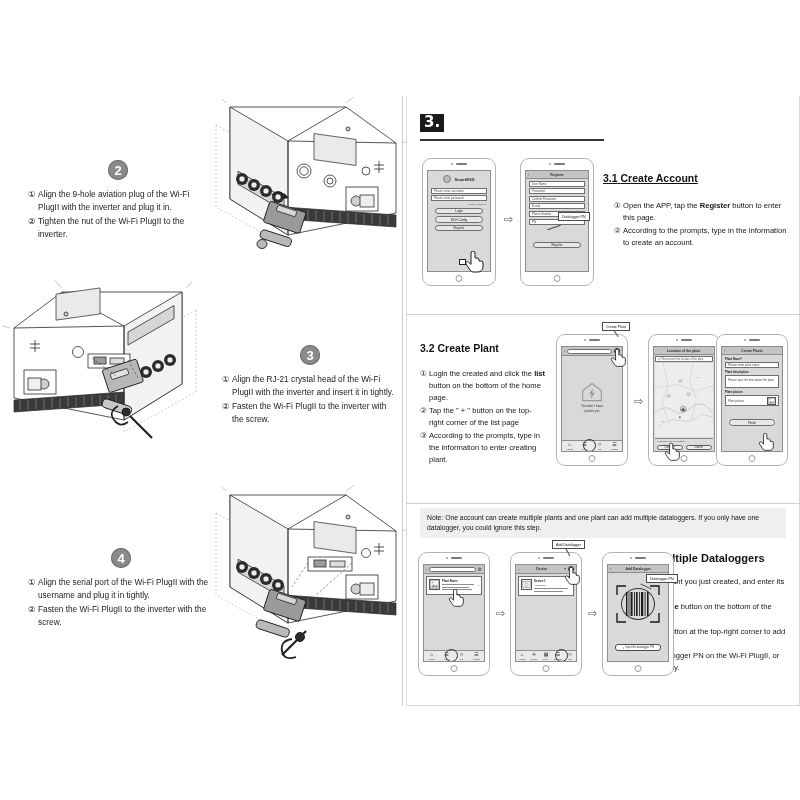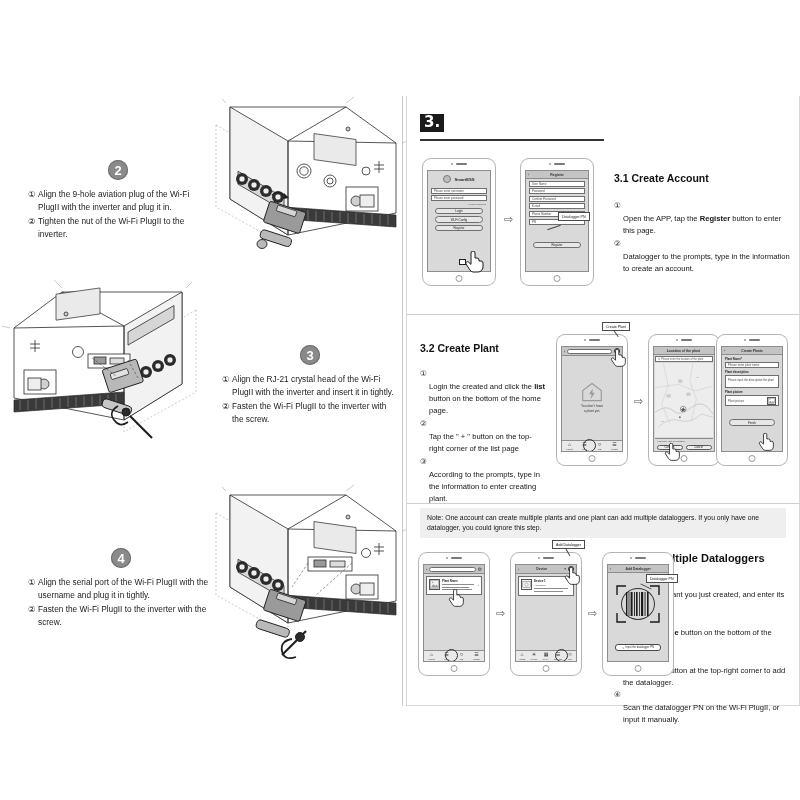--- a/index.html
+++ b/index.html
@@ -61,21 +61,21 @@
   }
   .sec-underline {
     position: absolute; left: 14px; top: 43px;
     width: 184px; height: 1.6px; background: #333;
   }
 
   .sub-title { font-size: 10.5px; font-weight: bold; color: #111; }
   .body-text { font-size: 7.6px; line-height: 1.6; color: #161616; }
   .body-text .li { display: flex; margin-bottom: 0.5px; }
   .body-text .mk { width: 9px; flex: 0 0 9px; }
-  .body-text .tx { flex: 1; margin-top: 13px; }
+  .body-text .tx { flex: 1; }
   b { font-weight: bold; }
 
   .note-box {
     position: absolute; left: 14px; top: 412px;
     width: 366px; padding: 5px 7px;
     background: #efefef; font-size: 6.8px; line-height: 1.5; color: #141414;
   }
 
   
   .phone { position: absolute; border: 1.2px solid #b4b4b4; border-radius: 9px; background: #fff; }
@@ -478,32 +478,32 @@
         <div class="fld">E-mail</div>
         <div class="fld">Phone Number</div>
         <div class="fld">PN</div>
         <div class="btn-pill" style="margin-top:17px;">Register</div>
       </div>
       <div class="home"></div>
     </div>
     <div class="callout" style="left:152px; top:116px;">Datalogger PN</div>
     <div class="callout-ln" style="left:141px; top:131px; width:14px; height:0.9px; transform:rotate(-18deg);"></div>
 
-    <div class="sub-title" style="position:absolute; left:208px; top:76px;">
+    <div class="sub-title" style="position:absolute; left:197px; top:76px;text-decoration:underline;">
       <span>3.1</span>
       <span>Create Account</span>
     </div>
     <div class="body-text" style="position:absolute; left:208px; top:104px; width:180px;">
       <div class="li">
           <span class="mk">①</span>
         <span class="tx"><span>Open the APP, tap the </span><b>Register</b><span> button to enter this page.</span></span>
         </div>
       <div class="li">
           <span class="mk">②</span>
-        <span class="tx">Datalogger to the prompts, type in the information to create an account.</span>
+        <span class="tx">According to the prompts, type in the information to create an account.</span>
         </div>
     </div>
 
     <div class="sub-title" style="position:absolute; left:14px; top:246px;">
       <span>3.2</span>
       <span>Create Plant</span>
     </div>
     <div class="body-text" style="position:absolute; left:14px; top:272px; width:126px;">
       <div class="li">
           <span class="mk">①</span>

